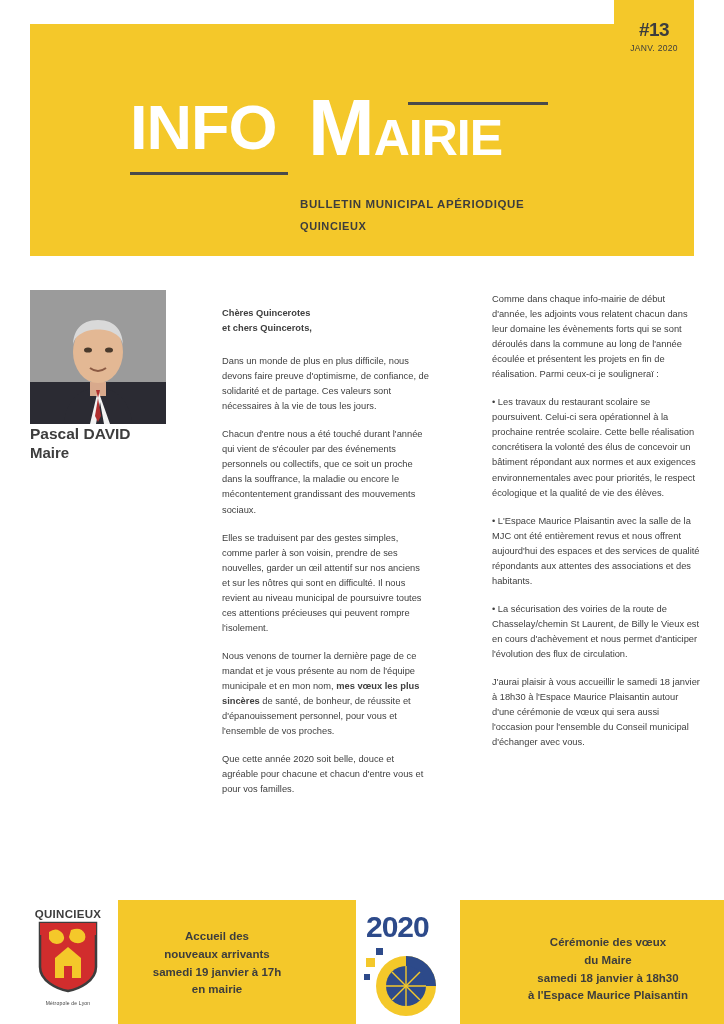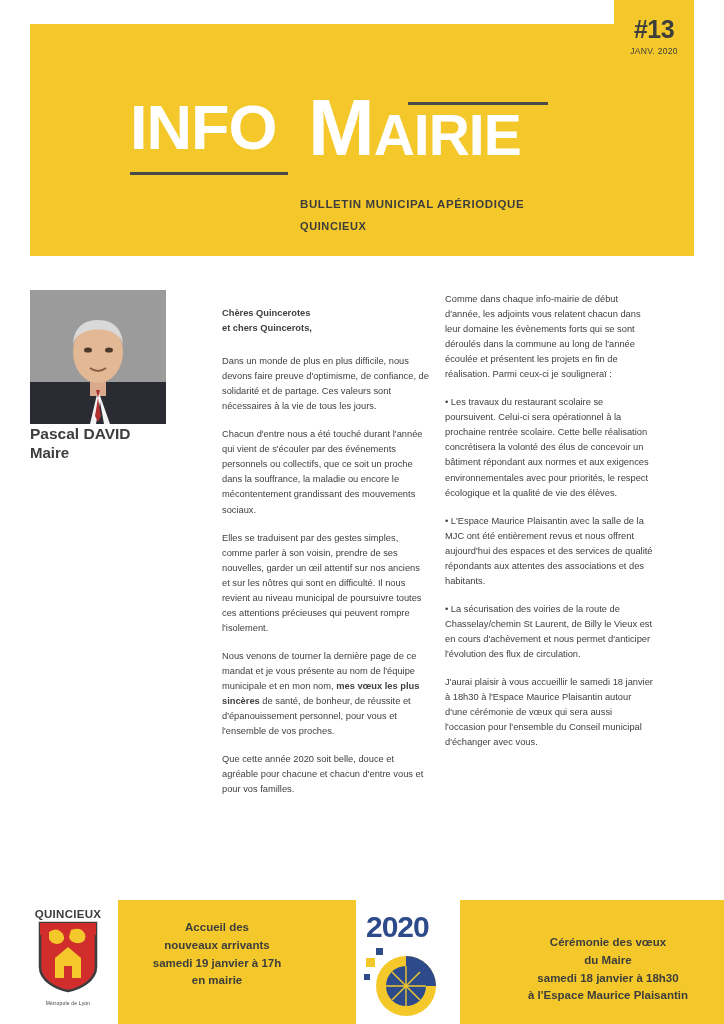--- a/index.html
+++ b/index.html
@@ -31,21 +31,21 @@
     top: 0;
     width: 80px;
     height: 72px;
     background: #f4c82a;
     display: flex;
     flex-direction: column;
     align-items: center;
     justify-content: center;
   }
   .issue-number {
-    font-size: 25px;
+    font-size: 19px;
     font-weight: bold;
     color: #3d3d3d;
     line-height: 1;
     letter-spacing: -0.5px;
   }
   .issue-date {
     font-size: 8.5px;
     color: #3d3d3d;
     margin-top: 4px;
     letter-spacing: 0.3px;
@@ -88,21 +88,21 @@
     position: absolute;
     left: 178px;
     top: 0;
     font-size: 80px;
     font-weight: bold;
     color: #ffffff;
     letter-spacing: -1px;
     line-height: 1;
   }
   .masthead .word-mairie .small {
-    font-size: 57px;
+    font-size: 50px;
   }
 
   .subtitle-1 {
     position: absolute;
     left: 300px;
     top: 198px;
     font-size: 11.5px;
     font-weight: bold;
     color: #3d3d3d;
     letter-spacing: 0.6px;
@@ -150,21 +150,21 @@
   
   .col {
     position: absolute;
     top: 292px;
     width: 208px;
     font-size: 9.3px;
     line-height: 1.62;
     color: #404040;
   }
   .col-1 { left: 222px; }
-  .col-2 { left: 445px; }
+  .col-2 { left: 492px; }
   .col p { margin: 0 0 13px 0; }
   .col p.salutation {
     font-weight: bold;
     margin-bottom: 18px;
     margin-top: 14px;
   }
   .col strong { font-weight: bold; }
 
   
   .footer {
@@ -201,21 +201,21 @@
   .footer-text {
     position: absolute;
     text-align: center;
     font-size: 11.5px;
     font-weight: bold;
     color: #3d3d3d;
     line-height: 1.55;
   }
   .footer-text-left {
     left: 118px;
-    top: 19px;
+    top: 28px;
     width: 198px;
   }
   .footer-text-right {
     left: 460px;
     top: 34px;
     width: 296px;
   }
 
   
   .logo-wrap {

